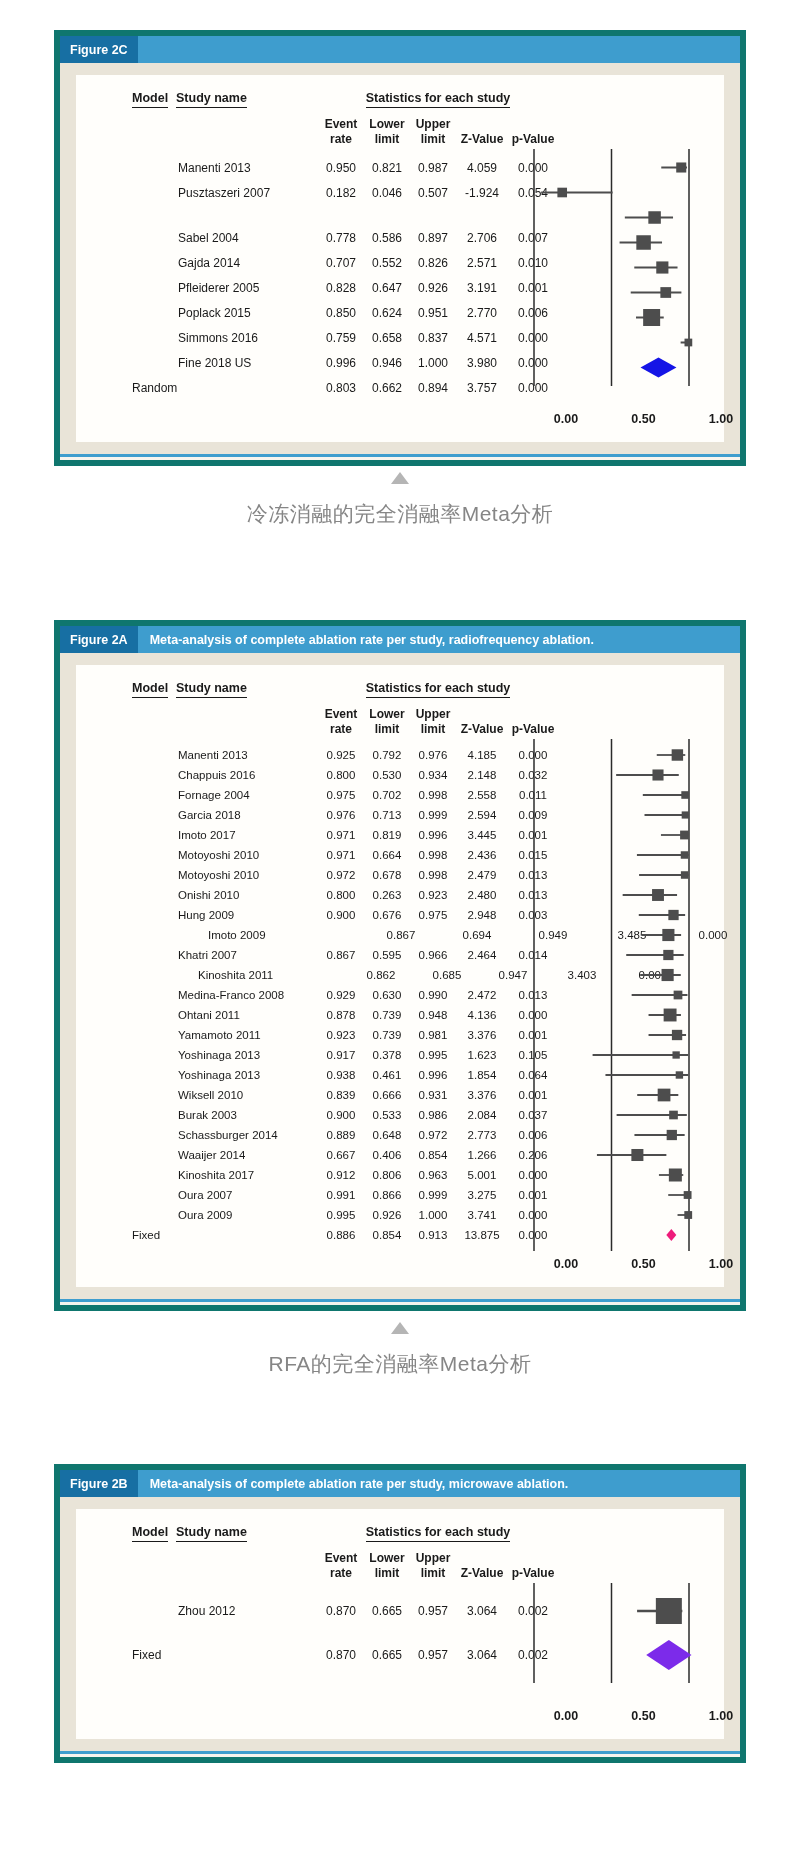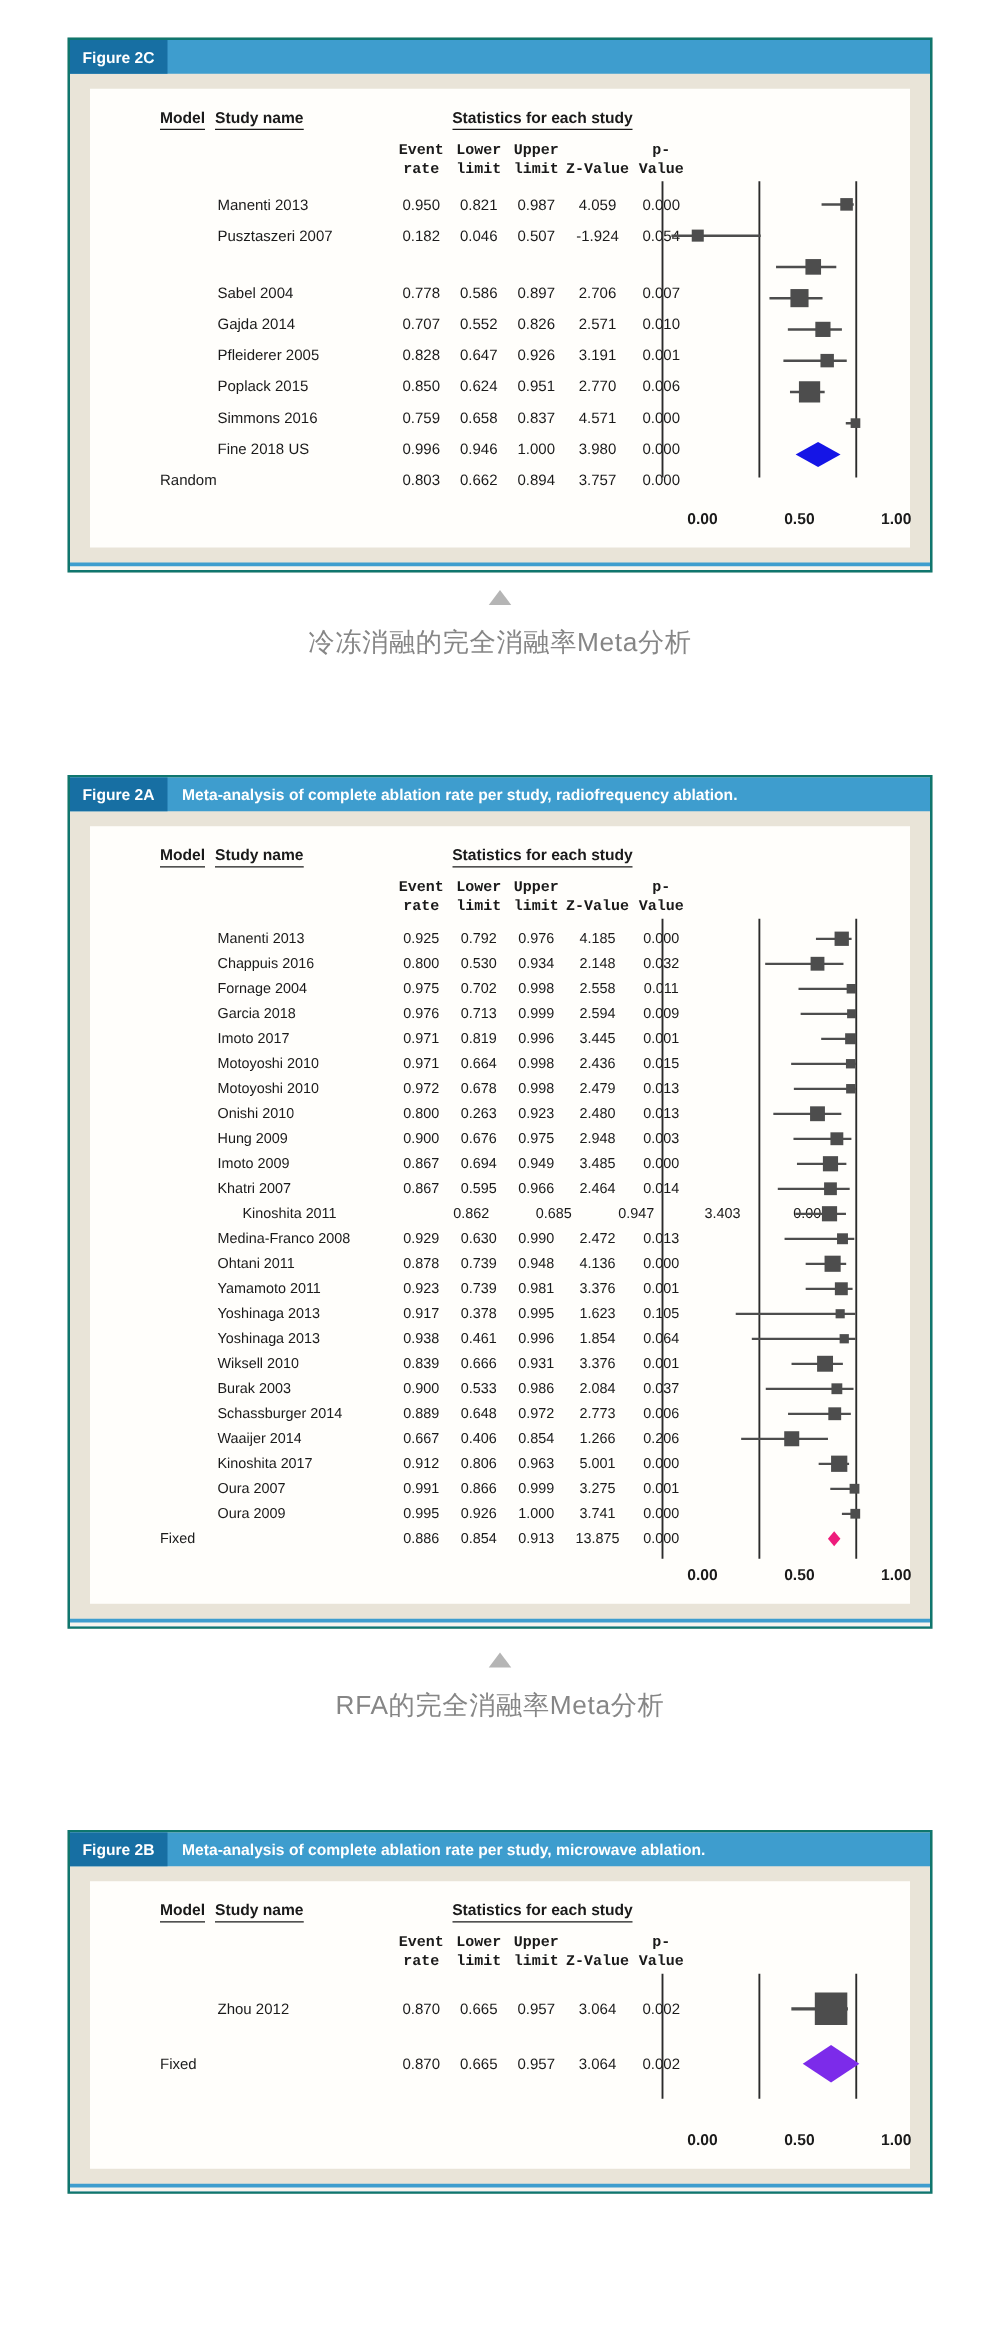--- a/index.html
+++ b/index.html
@@ -4,21 +4,21 @@
 <style>
   html,body { margin:0; padding:0; background:#ffffff; }
   #page {
     position:relative; width:800px; height:1873px; background:#ffffff;
     font-family:"Liberation Sans", sans-serif; color:#1a1a1a; overflow:hidden;
   }
 
   
   .card {
     position:absolute; left:54px; width:692px; box-sizing:border-box;
-    background:#e9e4d8; border:2px solid #0f766e;
+    background:#e9e4d8; border:6px solid #0f766e;
   }
   .card-header { display:flex; align-items:stretch; background:#3e9dce; height:27px; }
   .fig-label {
     background:#176fa3; color:#fff; font-weight:bold; font-size:12.5px;
     display:flex; align-items:center; padding:0 10px; white-space:nowrap;
   }
   .fig-title {
     color:#fff; font-weight:bold; font-size:12.5px;
     display:flex; align-items:center; padding:0 12px; white-space:nowrap;
   }
@@ -34,21 +34,21 @@
     grid-template-columns:44px 142px 46px 46px 46px 52px 50px 175px;
     align-items:center;
     padding-left:32px;
   }
   .thead1 { margin-bottom:12px; font-size:12.5px; }
   .thead1 .u { font-weight:bold; border-bottom:1.5px solid #1a1a1a; padding-bottom:2px; }
   .h-model { justify-self:start; }
   .h-study { justify-self:start; grid-column:2; }
   .h-stats { grid-column:3 / 8; text-align:center; }
   .thead2 { font-size:12px; font-weight:bold; margin-bottom:8px; align-items:end; }
-  .thead2 .colhead { text-align:center; white-space:pre-line; line-height:1.25;font-family:Liberation Mono, monospace; }
+  .thead2 .colhead { text-align:center; white-space:pre-line; line-height:1.25; }
   .rows { position:relative; }
   .frow { font-size:12px; }
   .card.fig-mid .frow { font-size:11.5px; }
   .cell { overflow:hidden; white-space:nowrap; }
   .c-model { text-align:left; justify-self:start; }
   .c-study { text-align:left; justify-self:start; padding-left:2px; }
   .c-num { text-align:center; }
   .plot-svg { position:absolute; left:426px; display:block; }
   .axisrow { margin-top:12px; height:16px; }
   .card.fig-last .axisrow { margin-top:32px; }
@@ -334,21 +334,21 @@
           <div class="frow grid-cols" style="height: 20px;">
             <div class="cell c-model"></div>
             <div class="cell c-study">Hung 2009</div>
             <div class="cell c-num">0.900</div>
             <div class="cell c-num">0.676</div>
             <div class="cell c-num">0.975</div>
             <div class="cell c-num">2.948</div>
             <div class="cell c-num">0.003</div>
             <div></div>
           </div>
-          <div class="frow grid-cols" style="height: 20px;">
+          <div class="frow grid-cols" style="height: 20px; gap: 30px;">
             <div class="cell c-model"></div>
             <div class="cell c-study">Imoto 2009</div>
             <div class="cell c-num">0.867</div>
             <div class="cell c-num">0.694</div>
             <div class="cell c-num">0.949</div>
             <div class="cell c-num">3.485</div>
             <div class="cell c-num">0.000</div>
             <div></div>
           </div>
           <div class="frow grid-cols" style="height: 20px;">

